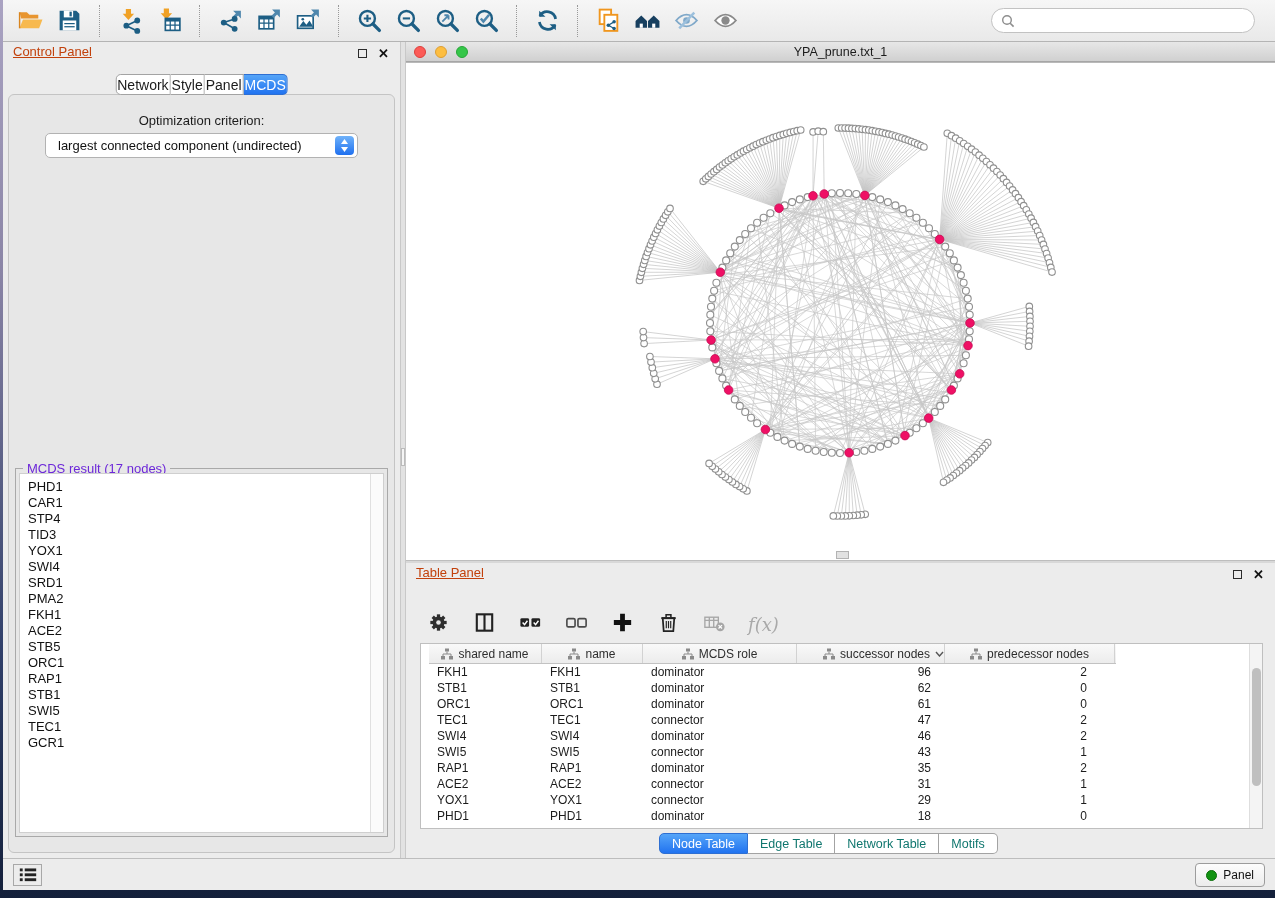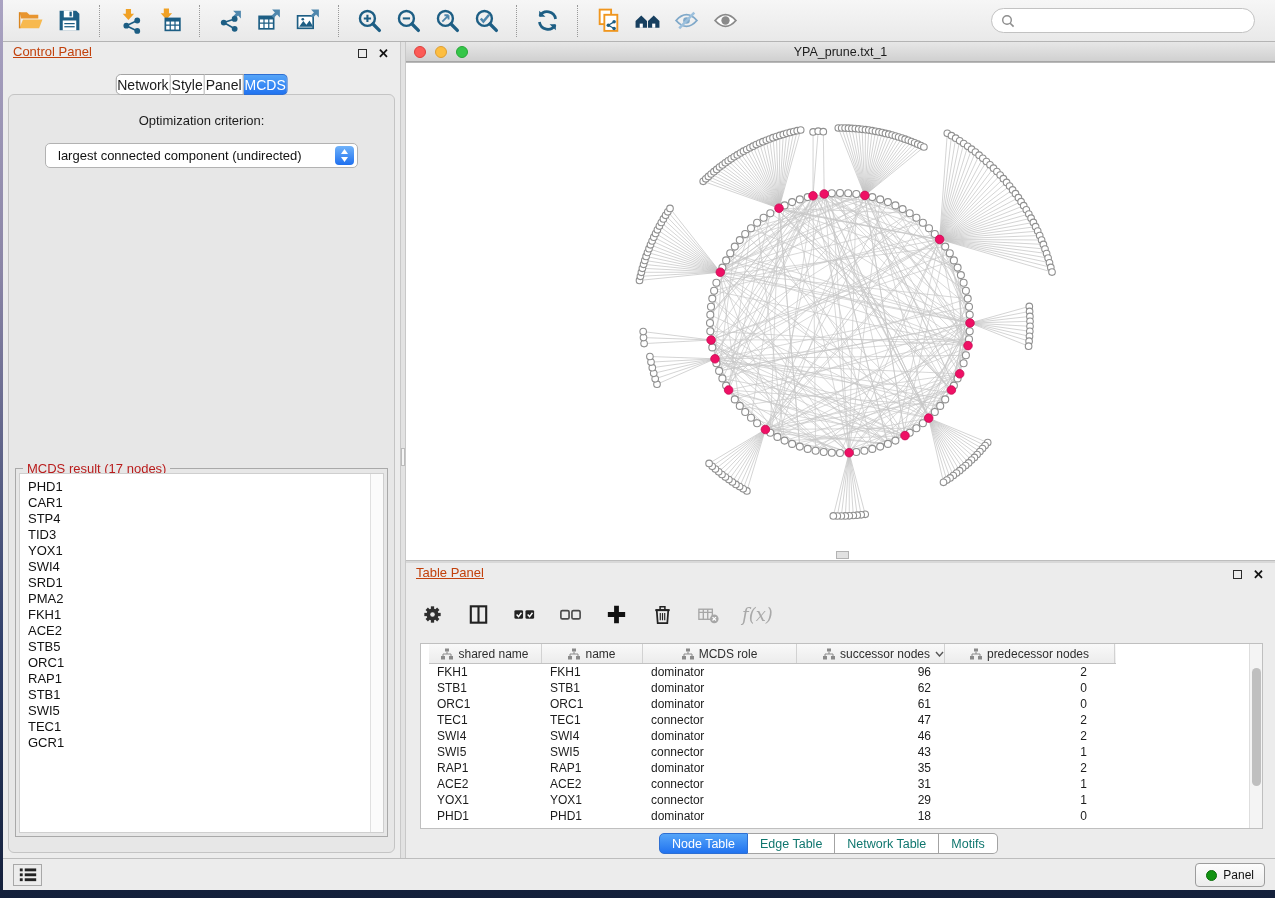--- a/index.html
+++ b/index.html
@@ -38,34 +38,34 @@
     display:flex; height:21px; z-index:2; }
   .ctab { border:1px solid #a3a3a3; border-left:none; background:#fff; font-size:14px;
     color:#1b1b1b; padding:0 1px; display:flex; align-items:center; }
   .ctab:first-child { border-left:1px solid #a3a3a3; border-radius:5px 0 0 5px; }
   .ctab:last-child  { border-radius:0 5px 5px 0; }
   .ctab.active { background:linear-gradient(#55a5f8,#2173f0); border-color:#2e6fd2; color:#fff; }
   .tab-page { position:absolute; left:5px; right:5px; top:52px; bottom:5px;
     background:#e7e7e7; border:1px solid #c4c4c4; border-radius:6px; }
   .opt-label { position:absolute; top:18px; width:100%; text-align:center; font-size:13px; color:#1b1b1b;}
   .selectbox { position:absolute; top:38px; left:36px; width:313px; height:25px; background:#fff;
-    border:1px solid #b2b2b2; border-radius:5px; display:flex; align-items:center; overflow:hidden;margin-top:10px; }
+    border:1px solid #b2b2b2; border-radius:5px; display:flex; align-items:center; overflow:hidden; }
   .select-text { flex:1; padding-left:12px; font-size:13px; color:#111; white-space:nowrap; }
   .stepper { width:19px; height:19px; margin-right:3px; border-radius:4px; flex-shrink:0;
     background:linear-gradient(#6fb2fa,#1f70ef); display:flex; flex-direction:column;
     align-items:center; justify-content:center; gap:1px; }
   .btn-row { position:absolute; top:73px; width:100%; display:flex; justify-content:center; gap:13px; }
   .btn { height:23px; padding:0 15px; background:linear-gradient(#ffffff,#ebebeb);
     border:1px solid #a5a5a5; border-radius:4px; font-size:13px; color:#111;
     display:flex; align-items:center; }
   .btn.focused { box-shadow:0 0 0 3px #92c3f8; border-color:#6ba3dd; }
   .group-box { position:absolute; left:6px; right:6px; top:373px; bottom:15px;
     border:1px solid #a9a9a9; }
   .group-title { position:absolute; top:-8px; left:7px; background:#e7e7e7; padding:0 4px;
-    font-size:13px; color:#b91c1c; }
+    font-size:13px; color:#6d28d9; }
   .mcds-list { position:absolute; left:3px; right:3px; top:4px; bottom:3px; background:#fff;
     border:1px solid #cfcfcf; overflow:hidden; padding:5px 0 0 8px;
     font-size:13px; line-height:16px; color:#111; }
   .list-scroll { position:absolute; top:5px; bottom:4px; right:4px; width:13px;
     background:#fbfbfb; border-left:1px solid #e0e0e0; }
 
   
   #right-stack { flex:1; display:flex; flex-direction:column; min-width:0; }
   #network-window { height:518px; display:flex; flex-direction:column; position:relative; }
   .net-titlebar { height:20px; background:linear-gradient(#e7e7e7,#d0d0d0);
@@ -77,22 +77,22 @@
   .light.green  { background:#35c649; border:1px solid #27a638; }
   .net-title { margin:0 auto; font-size:12.5px; color:#1c1c1c; }
   .net-canvas { flex:1; background:#fff; position:relative; border-top:1px solid #b9b9b9; }
   #net-svg { position:absolute; left:0; top:0; }
   .h-grip { position:absolute; left:430px; bottom:1px; width:13px; height:8px;
     background:#e2e2e2; border:1px solid #b3b3b3; }
   #h-splitter { height:3px; background:#d8d8d8; border-top:1px solid #bdbdbd; }
 
   
   #table-panel { flex:1; background:#ececec; position:relative; }
-  .tp-toolbar { position:absolute; top:30px; left:14px; height:42px;
-    display:flex; align-items:center; gap:21px; }
+  .tp-toolbar { position:absolute; top:30px; left:20px; height:42px;
+    display:flex; align-items:flex-end; gap:21px; }
   .tp-ico { display:flex; align-items:center; justify-content:center; }
   .tp-ico svg { width:25px; height:25px; }
   .fx { font-family:"DejaVu Serif", serif; font-style:italic; font-size:18px; color:#a9a9a9; }
   .tbl { position:absolute; left:14px; top:80px; width:843px; height:186px;
     background:#fff; border:1px solid #bfbfbf; overflow:hidden;padding-left:8px; }
   .tbl-header { display:flex; height:20px; width:687px;
     background:linear-gradient(#f9f9f9,#ececec); border-bottom:1px solid #c2c2c2; }
   .th { display:flex; align-items:center; justify-content:center; gap:5px;
     font-size:12px; color:#2e2e2e; border-right:1px solid #d2d2d2; }
   .tr { display:flex; height:16px; font-size:12px; color:#1c1c1c; align-items:center; }

